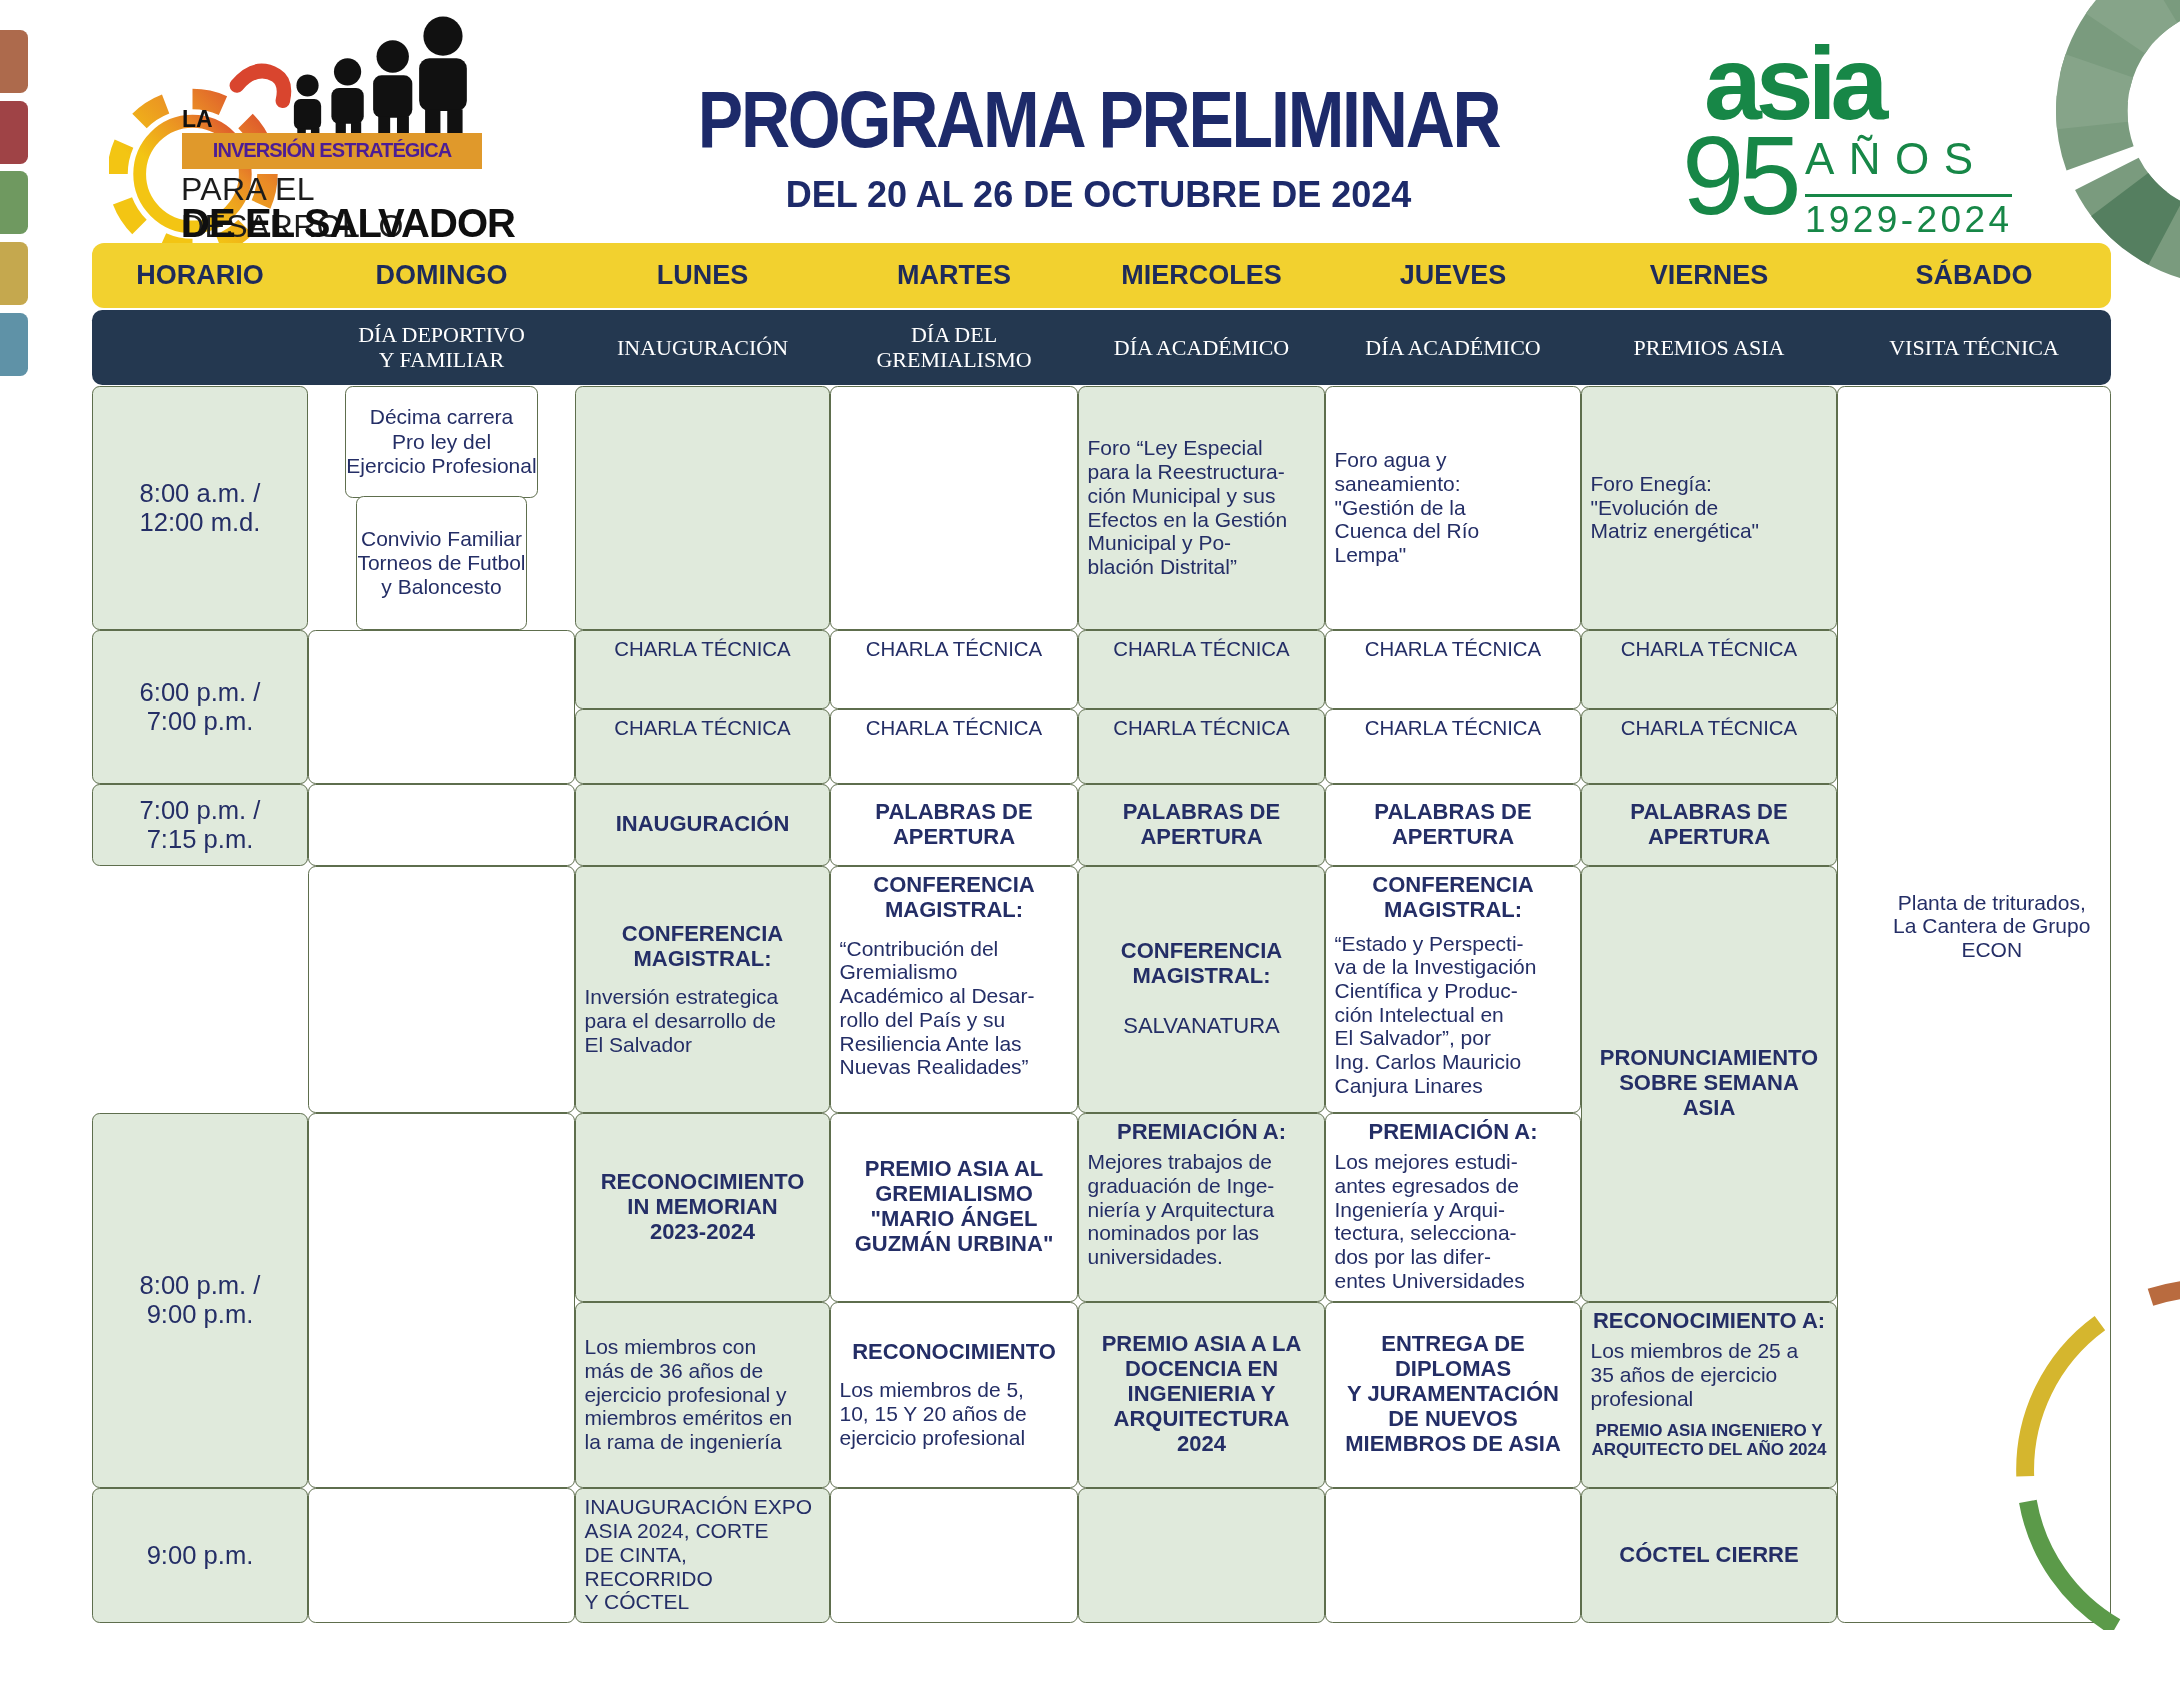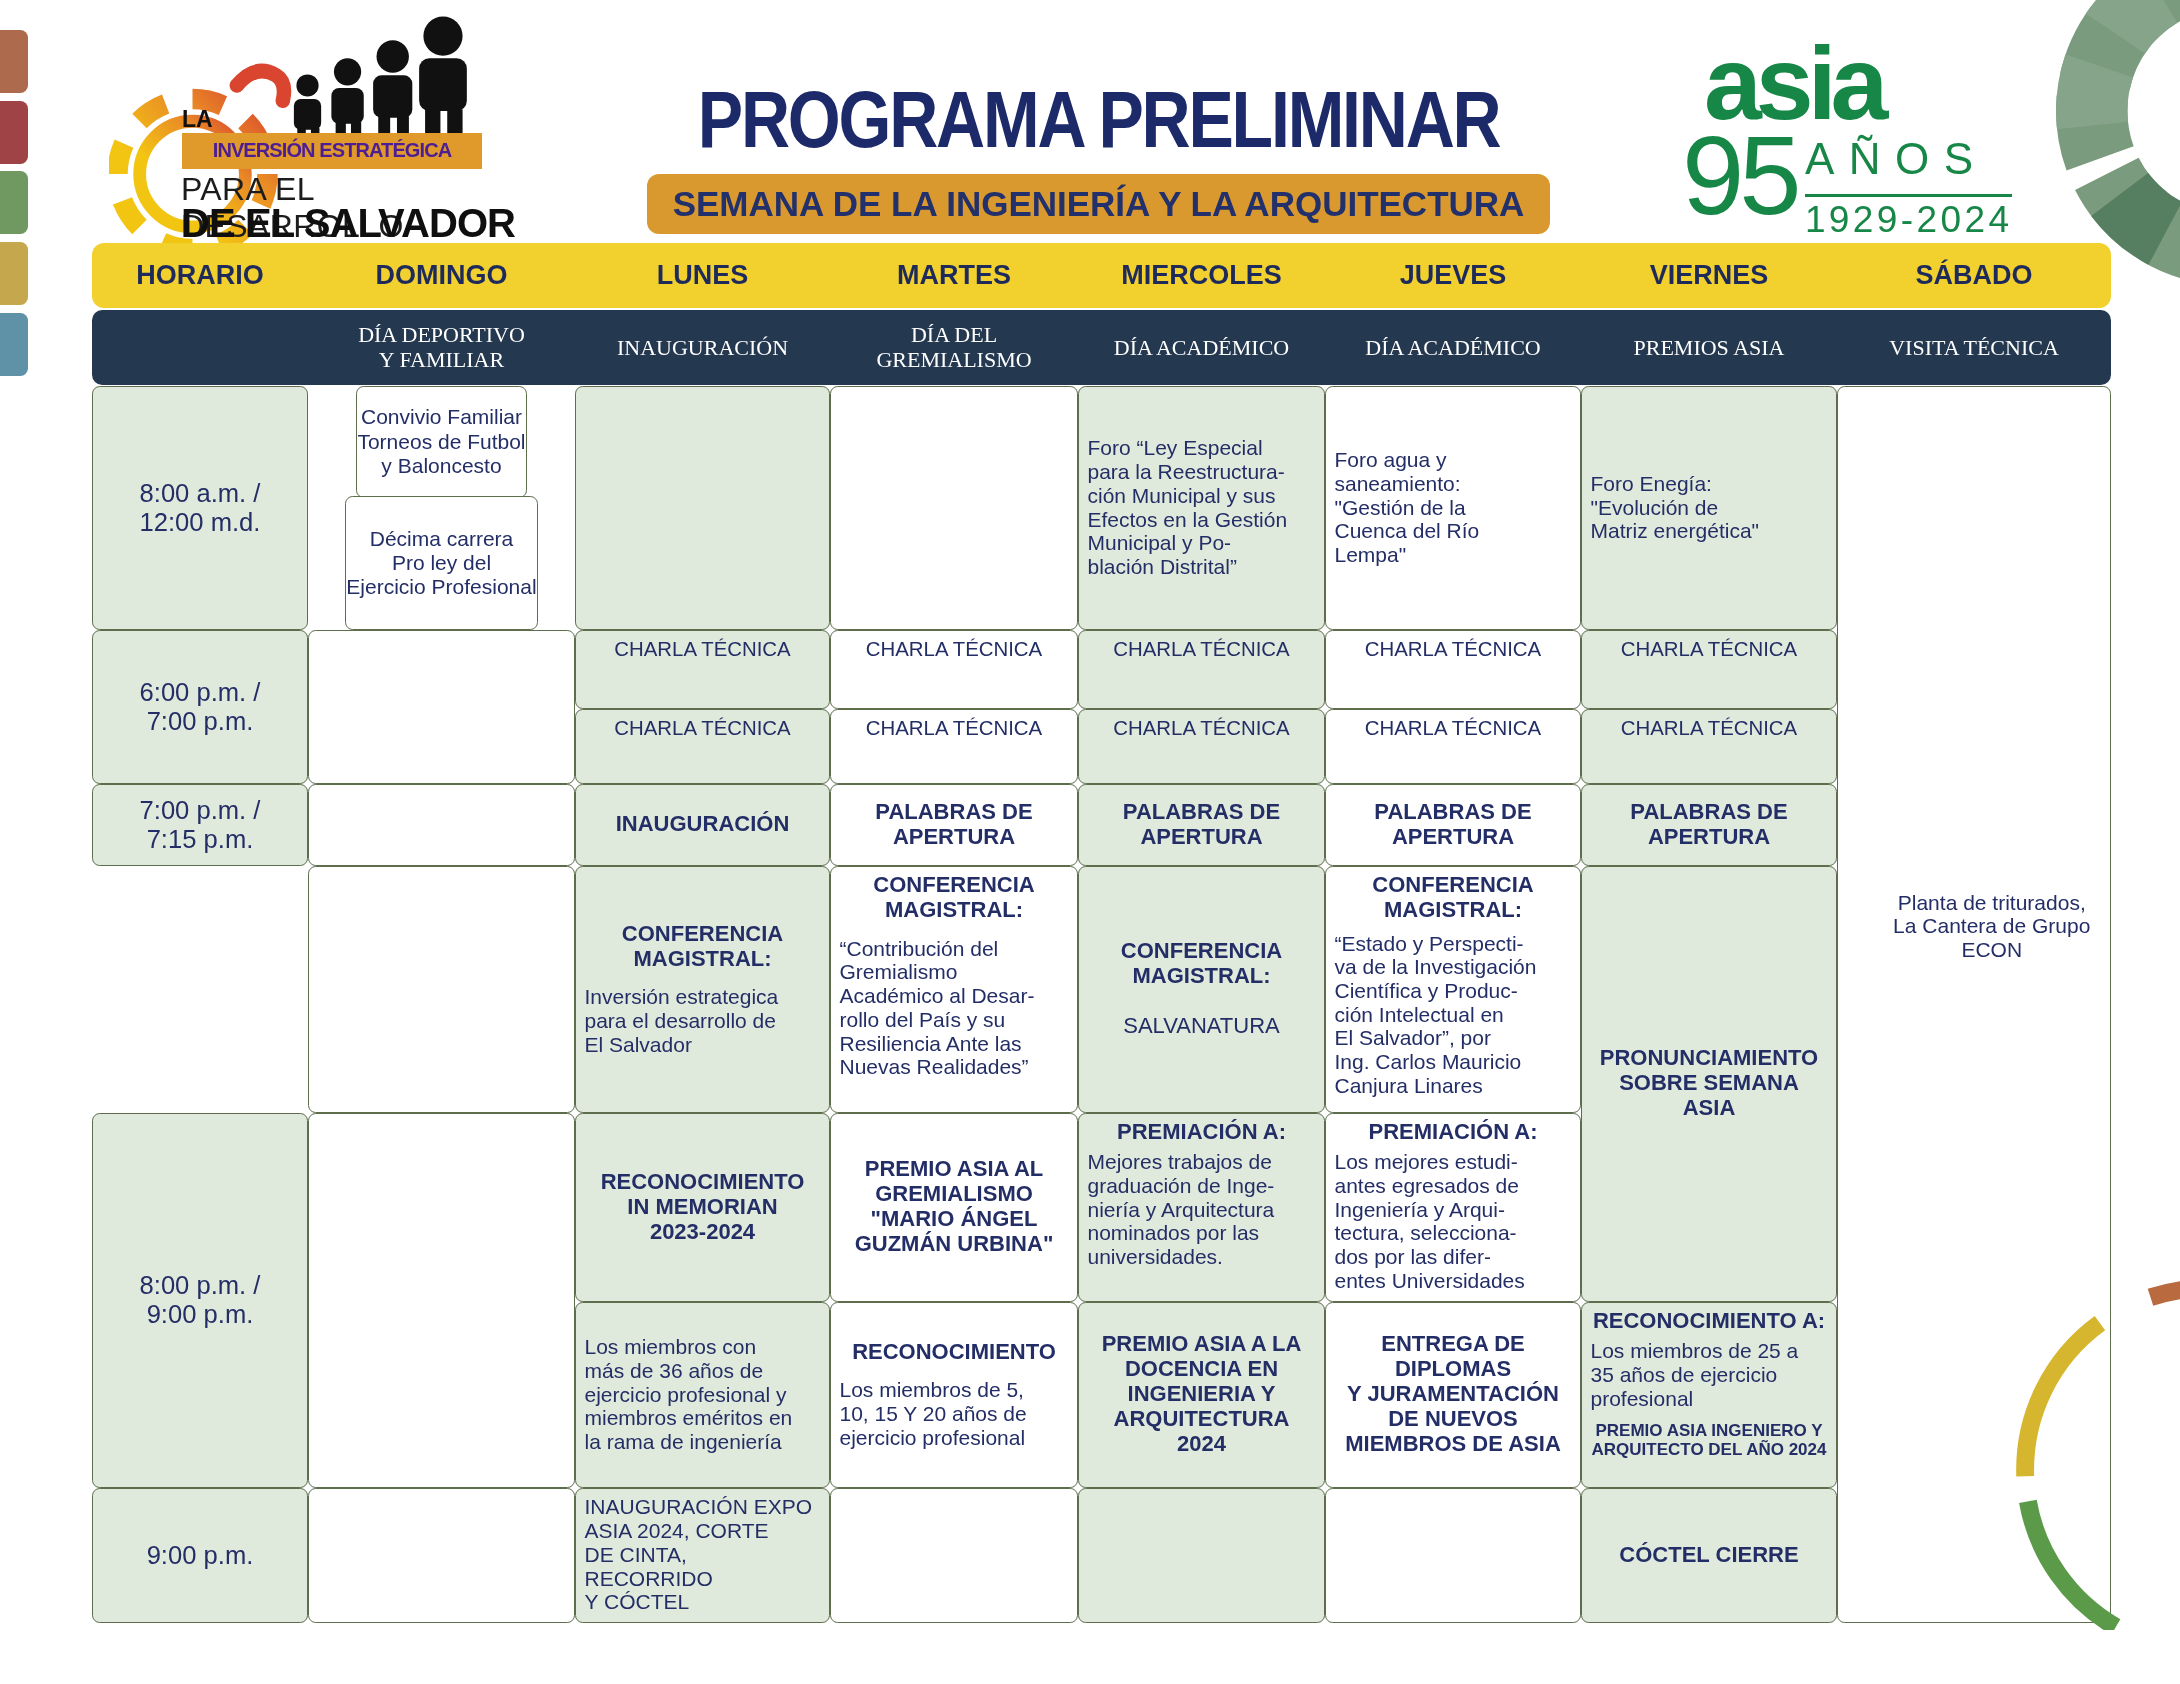--- a/index.html
+++ b/index.html
@@ -132,21 +132,20 @@
       </g>
     </svg>
     <div class="ll-la">LA</div>
     <div class="ll-band">INVERSIÓN ESTRATÉGICA</div>
     <div class="ll-l2">PARA EL DESARROLLO</div>
     <div class="ll-l3">DE EL SALVADOR</div>
   </div>
 
   <div class="header-center">
     <div class="hc-title"><span>PROGRAMA PRELIMINAR</span></div>
-    <div class="hc-band">SEMANA DE LA INGENIERÍA Y LA ARQUITECTURA</div>
     <div class="hc-date">DEL 20 AL 26 DE OCTUBRE DE 2024</div>
   </div>
 
   <div class="logo-right">
     <div class="lr-word">asia</div>
     <div class="lr-row">
       <div class="lr-95">95</div>
       <div class="lr-right">
         <div class="lr-anios">AÑOS</div>
         <div class="lr-range">1929-2024</div>
@@ -186,26 +185,26 @@
 12:00 m.d.</div>
       <div class="cell g time" style="grid-area:2/1/4/2">6:00 p.m. /
 7:00 p.m.</div>
       <div class="cell g time" style="grid-area:4/1/5/2">7:00 p.m. /
 7:15 p.m.</div>
       <div class="cell g time" style="grid-area:6/1/8/2">8:00 p.m. /
 9:00 p.m.</div>
       <div class="cell g time" style="grid-area:8/1/9/2">9:00 p.m.</div>
 
       <div class="cell dom-split" style="grid-area:1/2/2/3">
+        <div class="mini">Décima carrera
+Pro ley del
+Ejercicio Profesional</div>
         <div class="mini">Convivio Familiar
 Torneos de Futbol
 y Baloncesto</div>
-        <div class="mini">Décima carrera
-Pro ley del
-Ejercicio Profesional</div>
       </div>
       <div class="cell w" style="grid-area:2/2/4/3"></div>
       <div class="cell w" style="grid-area:4/2/5/3"></div>
       <div class="cell w" style="grid-area:5/2/6/3"></div>
       <div class="cell w" style="grid-area:6/2/8/3"></div>
       <div class="cell w" style="grid-area:8/2/9/3"></div>
 
       <div class="cell g" style="grid-area:1/3/2/4"></div>
       <div class="cell g charla" style="grid-area:2/3/3/4">CHARLA TÉCNICA</div>
       <div class="cell g charla" style="grid-area:3/3/4/4">CHARLA TÉCNICA</div>

